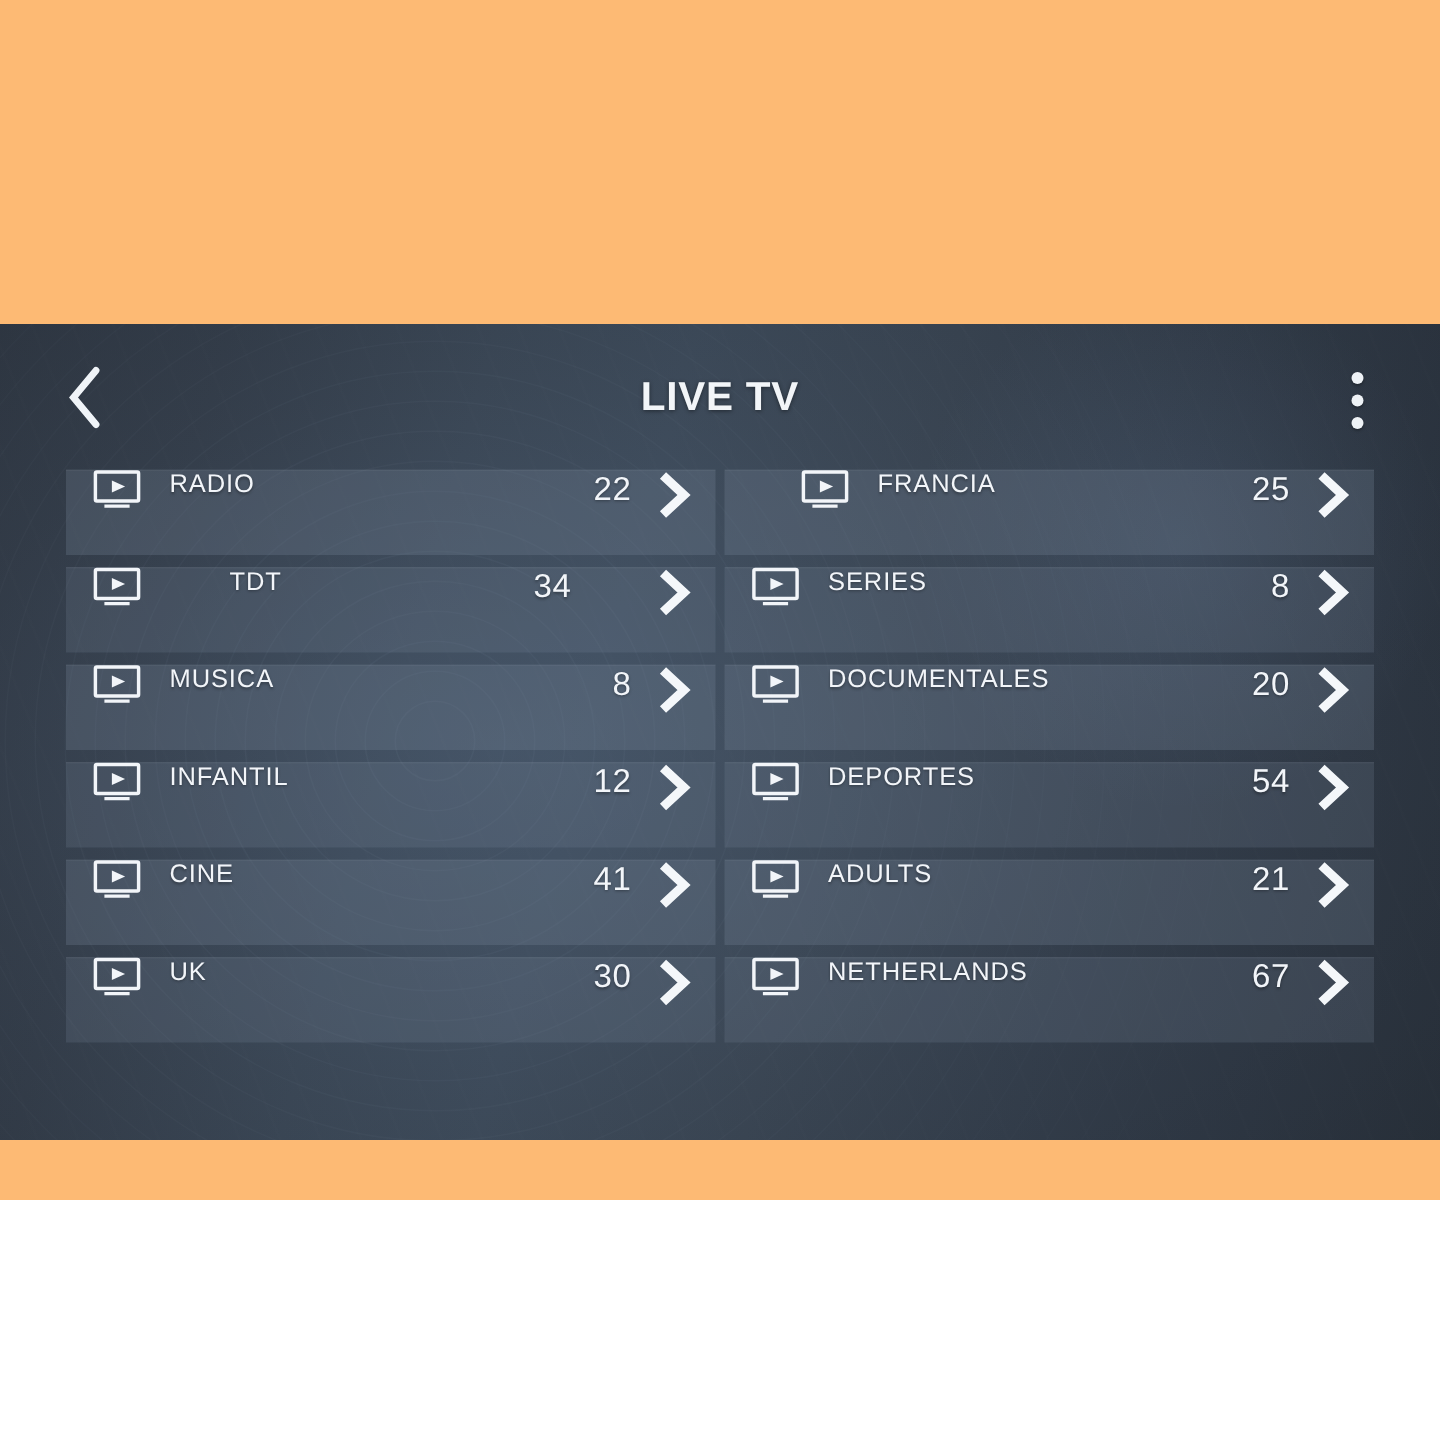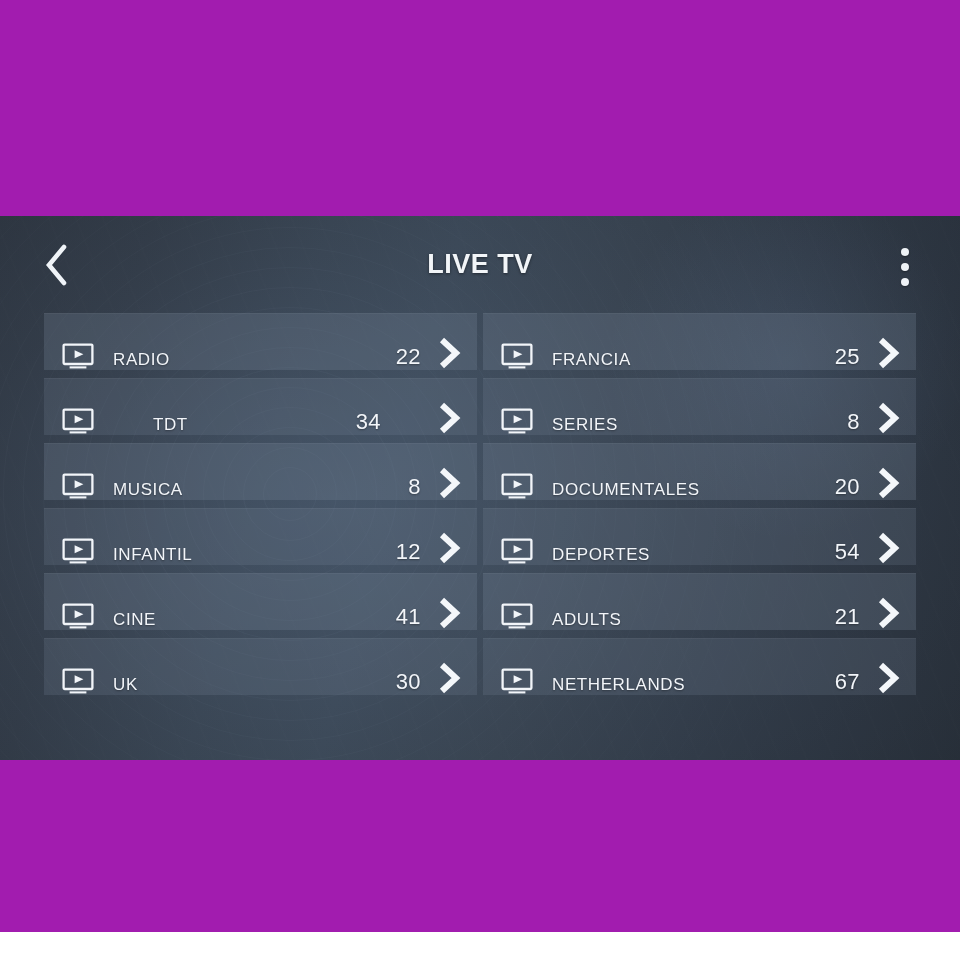--- a/index.html
+++ b/index.html
@@ -8,22 +8,22 @@
     width: 960px;
     height: 960px;
     background: #ffffff;
     font-family: "Liberation Sans", sans-serif;
     overflow: hidden;
   }
 
   #stage {
     position: relative;
     width: 960px;
-    height: 932px;
-    background: #a21caf;
+    height: 800px;
+    background: #fdba74;
   }
 
   
   #app-panel {
     position: absolute;
     left: 0;
     top: 216px;
     width: 960px;
     height: 544px;
     overflow: hidden;
@@ -160,21 +160,21 @@
     display: grid;
     grid-template-columns: 433px 433px;
     column-gap: 6px;
     row-gap: 8px;
   }
 
   .category-row {
     position: relative;
     height: 57px;
     display: flex;
-    align-items: flex-end;
+    align-items: flex-start;
     background: rgba(123,140,160,0.26);
     box-shadow: inset 0 1px 0 rgba(255,255,255,0.045);
     cursor: pointer;
     overflow: hidden;
   }
   .category-row.alt {
     background: rgba(123,140,160,0.20);
   }
 
   .row-icon {
@@ -285,21 +285,21 @@
       </svg>
     </span>
     <span class="row-label">RADIO</span>
     <span class="row-count">22</span>
     <span class="row-chevron">
       <svg width="24" height="34" viewBox="0 0 24 34" aria-hidden="true">
         <polyline points="5,4 19,17 5,30" fill="none" stroke="#f4f7fa" stroke-width="6" stroke-linecap="butt" stroke-linejoin="miter"></polyline>
       </svg>
     </span>
   </div>
-        <div class="category-row" style="grid-area: 1 / 2;">
+        <div class="category-row" style="grid-area: 1 / 2; padding-left: 33px;">
     <span class="row-icon">
       <svg width="34" height="27" viewBox="0 0 34 27" aria-hidden="true">
         <rect x="1.6" y="1.6" width="28.8" height="19.4" rx="1" fill="none" stroke="#f2f5f9" stroke-width="2.3"></rect>
         <polygon points="12.6,7.3 21.4,11.3 12.6,15.3" fill="#f2f5f9"></polygon>
         <line x1="7.6" y1="24.4" x2="24.4" y2="24.4" stroke="#f2f5f9" stroke-width="2.1" stroke-linecap="butt"></line>
       </svg>
     </span>
     <span class="row-label">FRANCIA</span>
     <span class="row-count">25</span>
     <span class="row-chevron">

